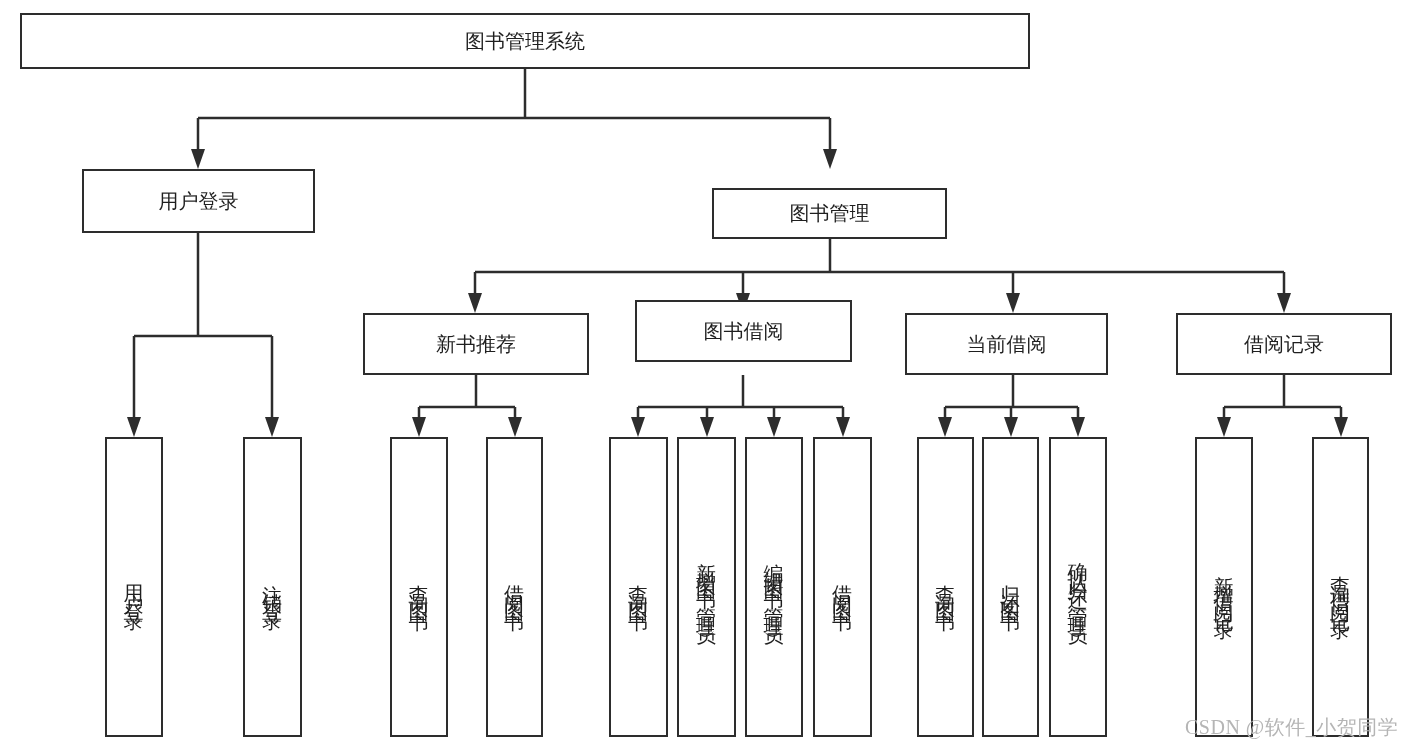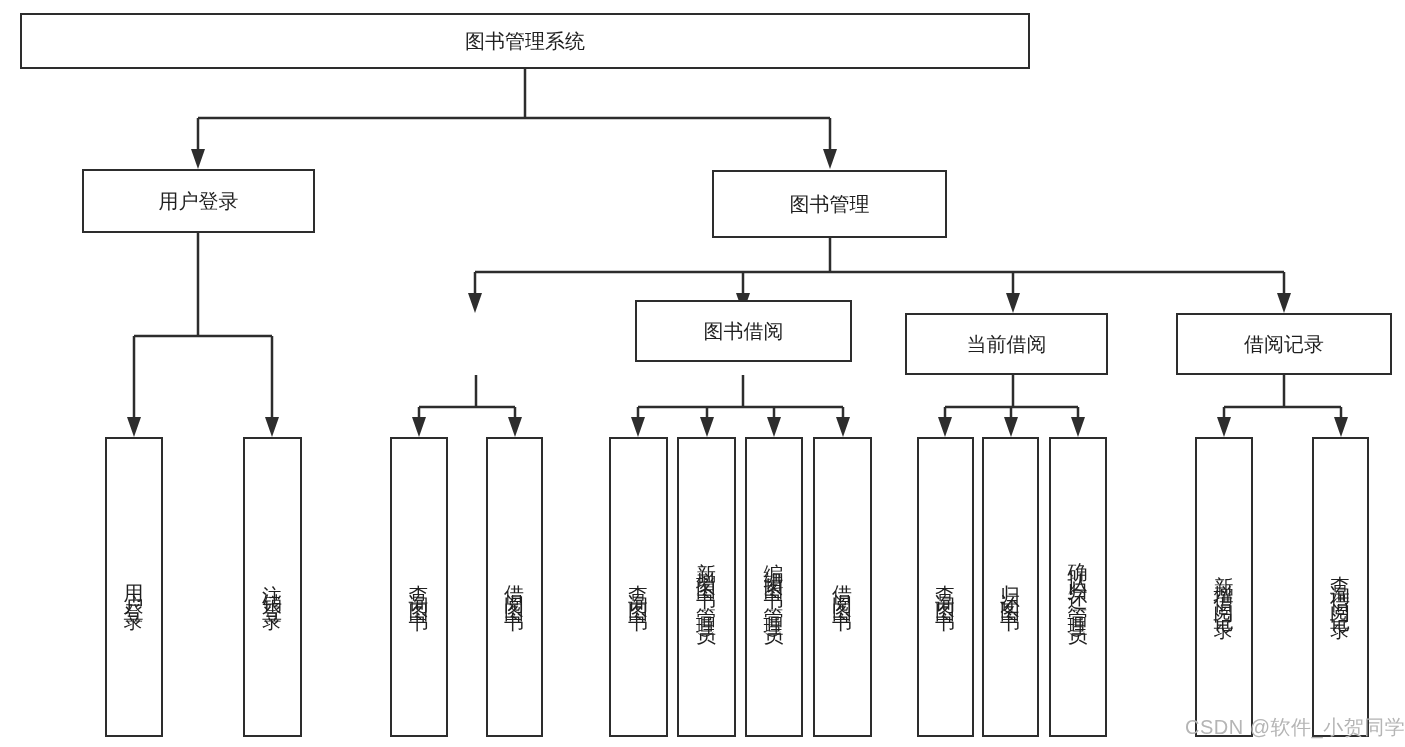--- a/index.html
+++ b/index.html
@@ -1,18 +1,18 @@
 <!DOCTYPE html>
 <html><head>
 <meta charset="utf-8">
 <style>
   html,body{margin:0;padding:0;background:#ffffff;}
   .stage{
     position:relative;width:1405px;height:747px;overflow:hidden;background:#ffffff;
-    font-family:Liberation Sans, sans-serif;
+    font-family:Liberation Serif, serif;
   }
   svg.connectors{position:absolute;left:0;top:0;z-index:1;}
   svg.connectors path{stroke:#2d2d2d;stroke-width:2.5;fill:none;}
   svg.connectors polygon{fill:#2d2d2d;stroke:none;}
   .node{
     position:absolute;box-sizing:border-box;background:#ffffff;
     border:2.5px solid #2d2d2d;color:#1f1f1f;
     display:flex;align-items:center;justify-content:center;
     font-size:20px;z-index:2;white-space:nowrap;
   }
@@ -69,22 +69,23 @@
     <g>
       <path d="M1284 375 V407 M1224 407 H1341 M1224 407 V418 M1341 407 V418"></path>
       <polygon points="1217,417 1231,417 1224,437"></polygon>
       <polygon points="1334,417 1348,417 1341,437"></polygon>
     </g>
   </svg>
 
   <div class="node" style="left:20px;top:13px;width:1010px;height:56px">图书管理系统</div>
 
   <div class="node" style="left:82px;top:169px;width:233px;height:64px">用户登录</div>
-  <div class="node" style="left:712px;top:170px;width:235px;height:68px">图书管理</div>
+  <div class="node" style="left:712px;top:188px;width:235px;height:51px">图书管理</div>
 
+  <div class="node" style="left:363px;top:313px;width:226px;height:62px">新书推荐</div>
   <div class="node" style="left:635px;top:300px;width:217px;height:62px">图书借阅</div>
   <div class="node" style="left:905px;top:313px;width:203px;height:62px">当前借阅</div>
   <div class="node" style="left:1176px;top:313px;width:216px;height:62px">借阅记录</div>
 
   <div class="node leaf" style="left:105px;top:437px;width:58px;height:300px">用户登录</div>
   <div class="node leaf" style="left:243px;top:437px;width:59px;height:300px">注销登录</div>
 
   <div class="node leaf" style="left:390px;top:437px;width:58px;height:300px">查询图书</div>
   <div class="node leaf" style="left:486px;top:437px;width:57px;height:300px">借阅图书</div>
 

